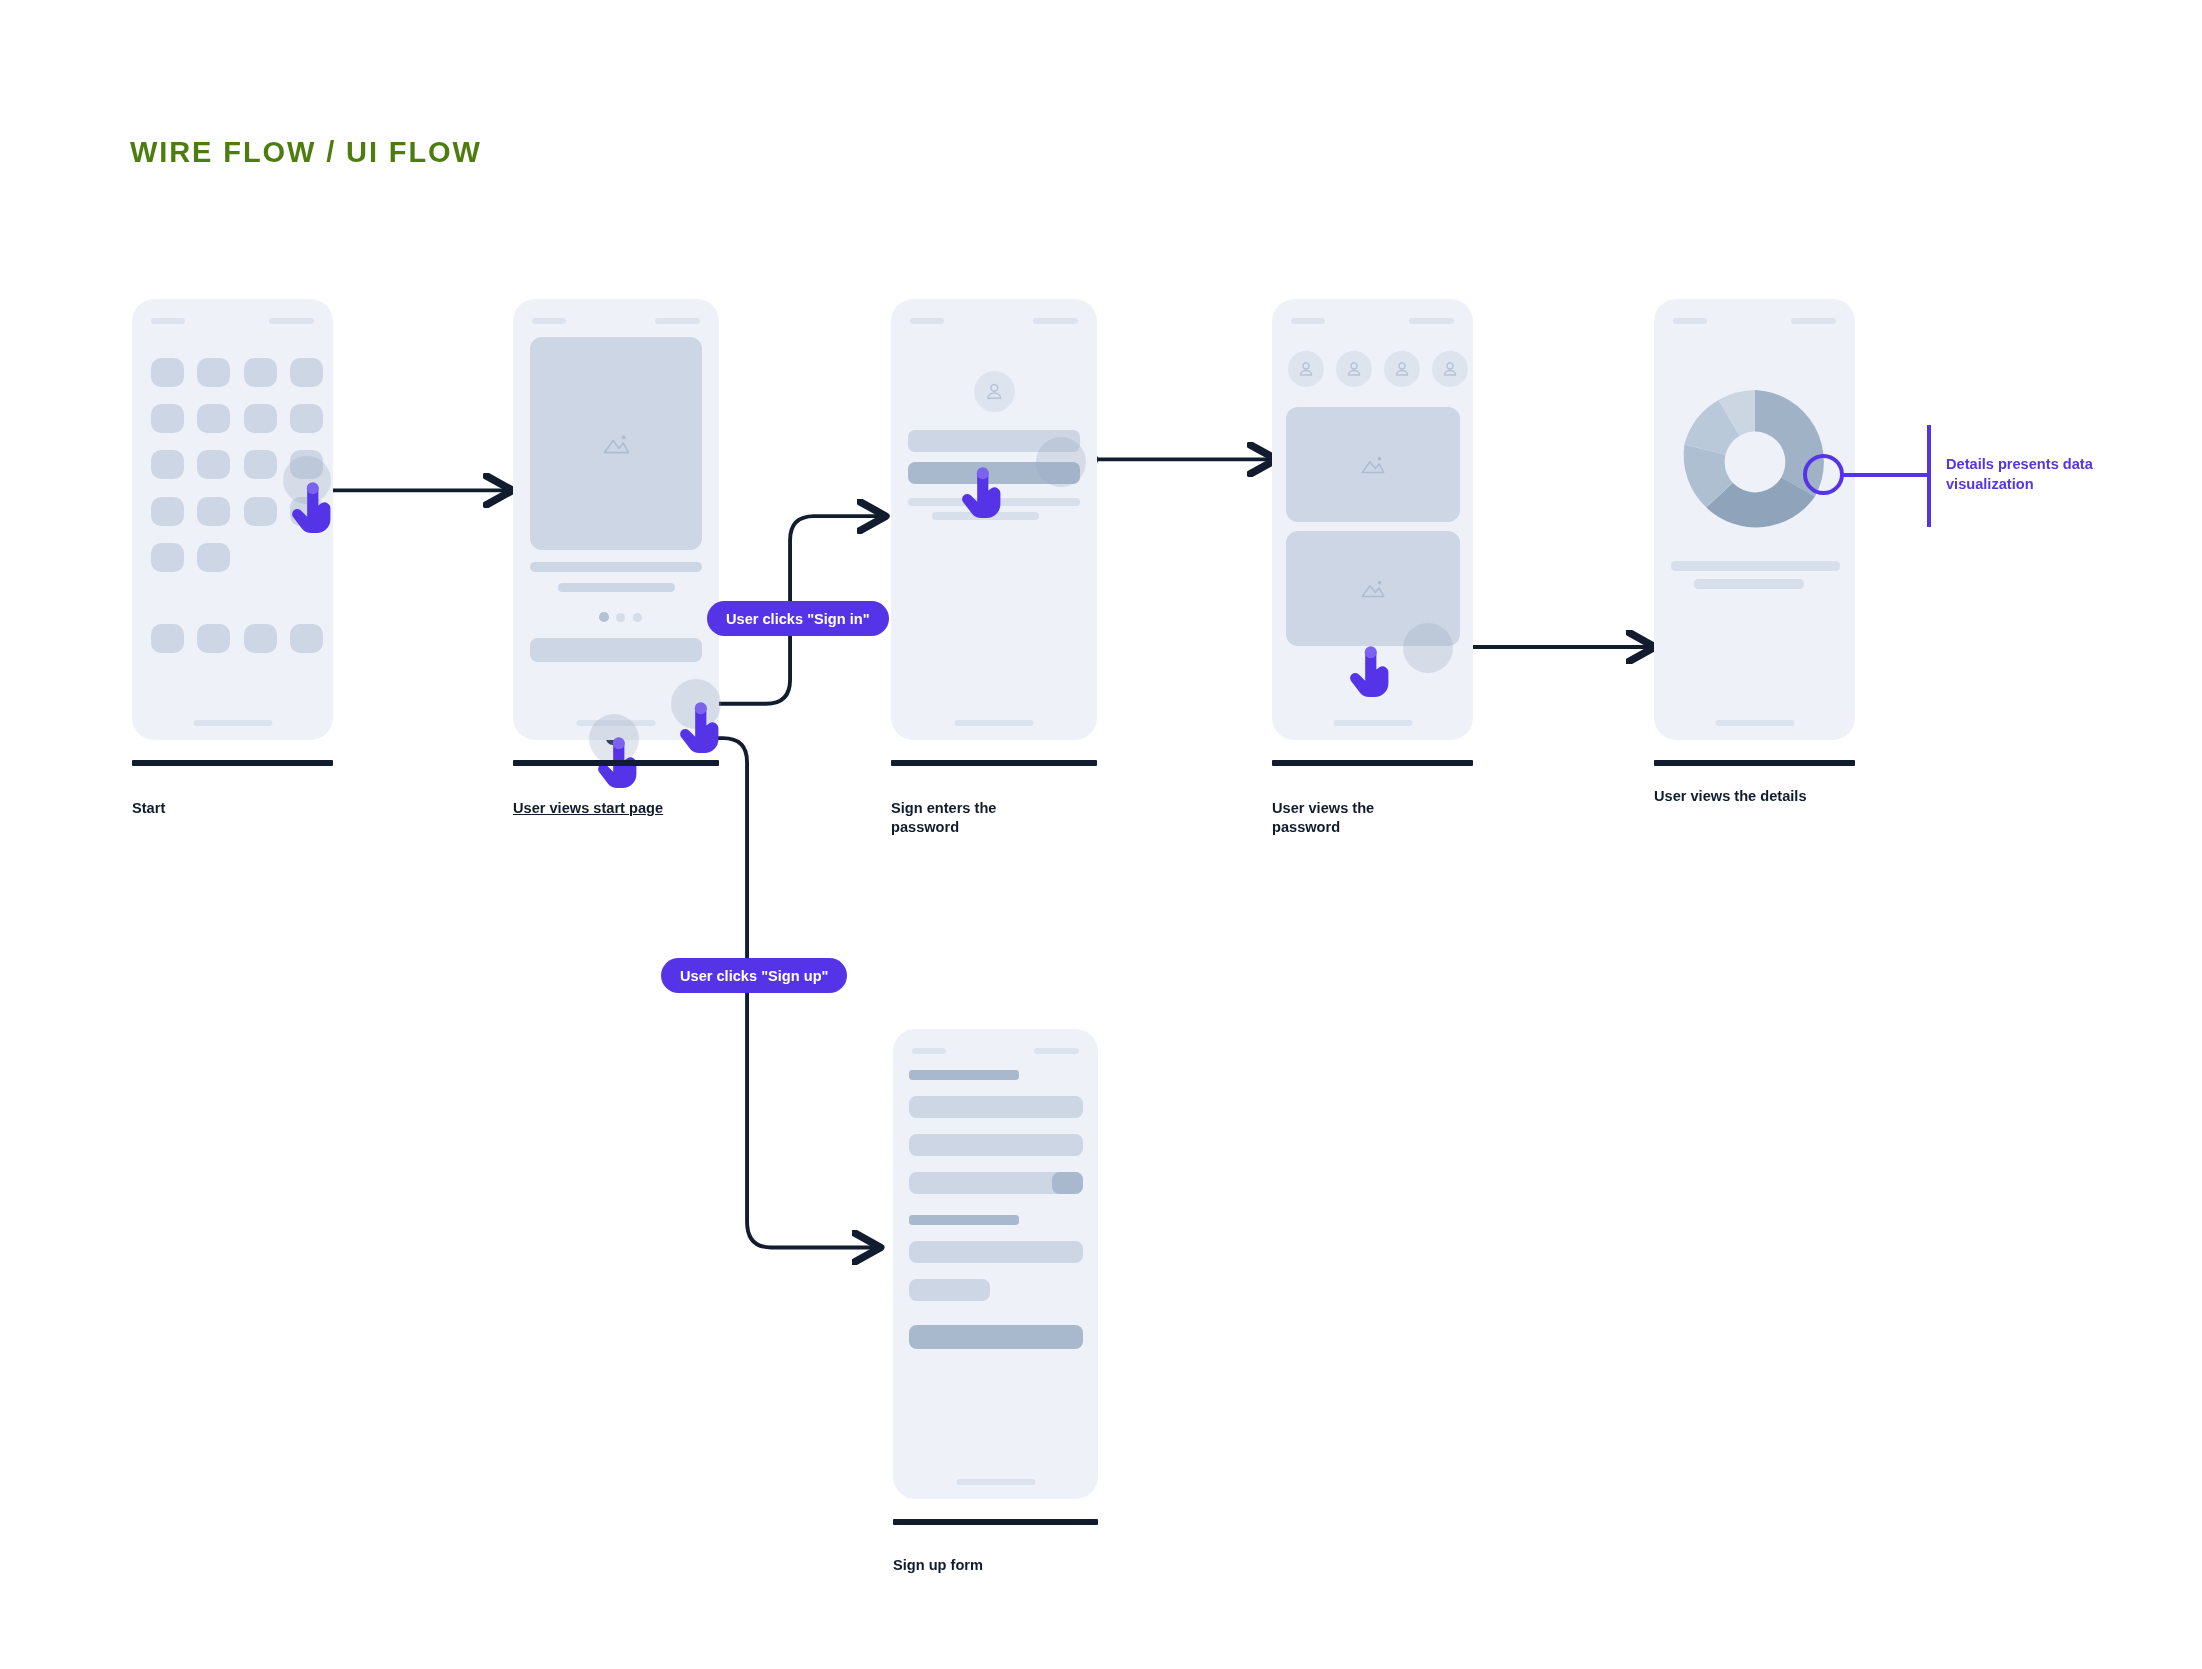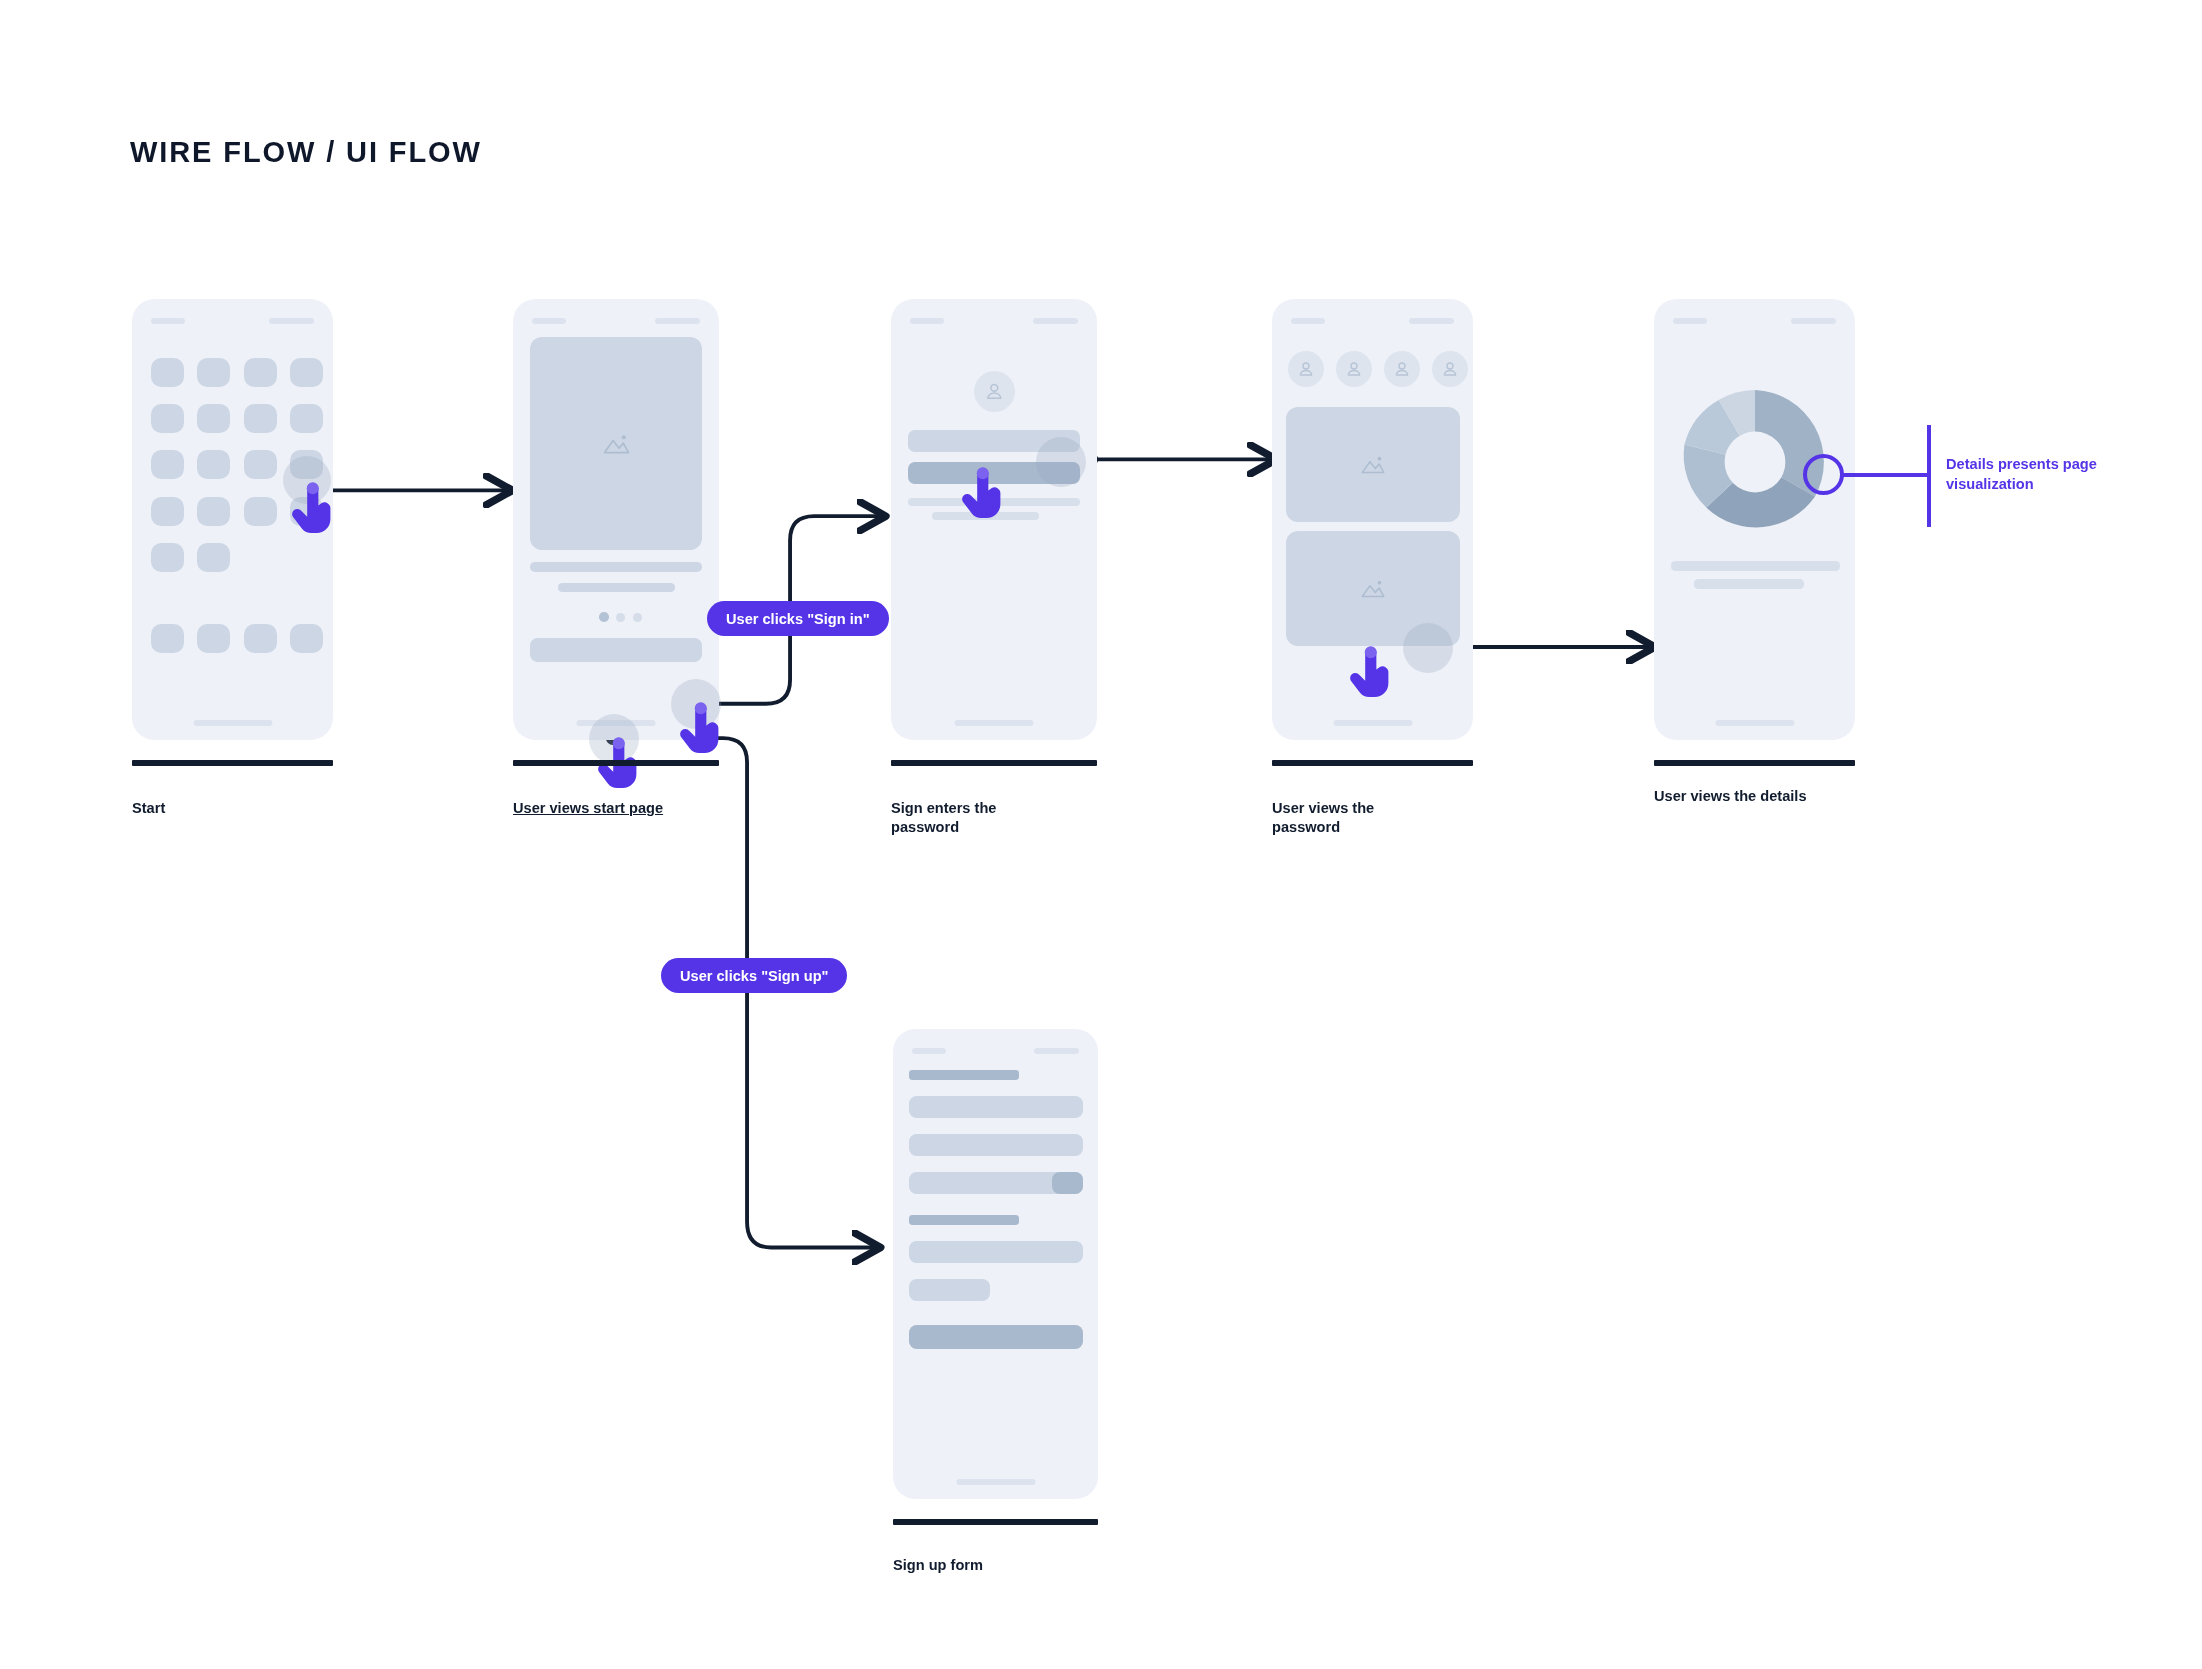--- a/index.html
+++ b/index.html
@@ -7,21 +7,21 @@
     width:2203px;height:1669px;background:#ffffff;
     font-family:"Liberation Sans",sans-serif;
     overflow:hidden;position:relative;
   }
   .canvas{position:absolute;inset:0;}
 
   
   .page-title{
     position:absolute;left:130px;top:136px;
     font-size:29px;font-weight:bold;letter-spacing:1.9px;
-    color:#0f172a;
+    color:#4d7c0f;
   }
 
   
   .screen{position:absolute;}
   .phone{
     position:absolute;left:0;top:0;
     background:#eef1f8;border-radius:22.4px;overflow:hidden;
   }
   .notch-l,.notch-r{
     position:absolute;height:6px;border-radius:3.4px;background:#dde3ee;top:19px;
@@ -359,18 +359,18 @@
     <div class="caption" style="left:0px;top:511px;">Sign up form</div>
   </div>
 
   <div class="pill" style="left:707px;top:601px;">User clicks "Sign in"</div>
   <div class="pill" style="left:661px;top:958px;">User clicks "Sign up"</div>
 
   <div>
     <div class="anno-circle" style="left:1803px;top:454px;"></div>
     <div class="anno-hline" style="left:1843px;top:473px;width:86px;"></div>
     <div class="anno-vline" style="left:1927px;top:425px;height:102px;"></div>
-    <div class="anno-text" style="left:1946px;top:454px;">Details presents page
+    <div class="anno-text" style="left:1946px;top:454px;">Details presents data
 visualization</div>
   </div>
 
 </div>
 
 
 </body></html>

